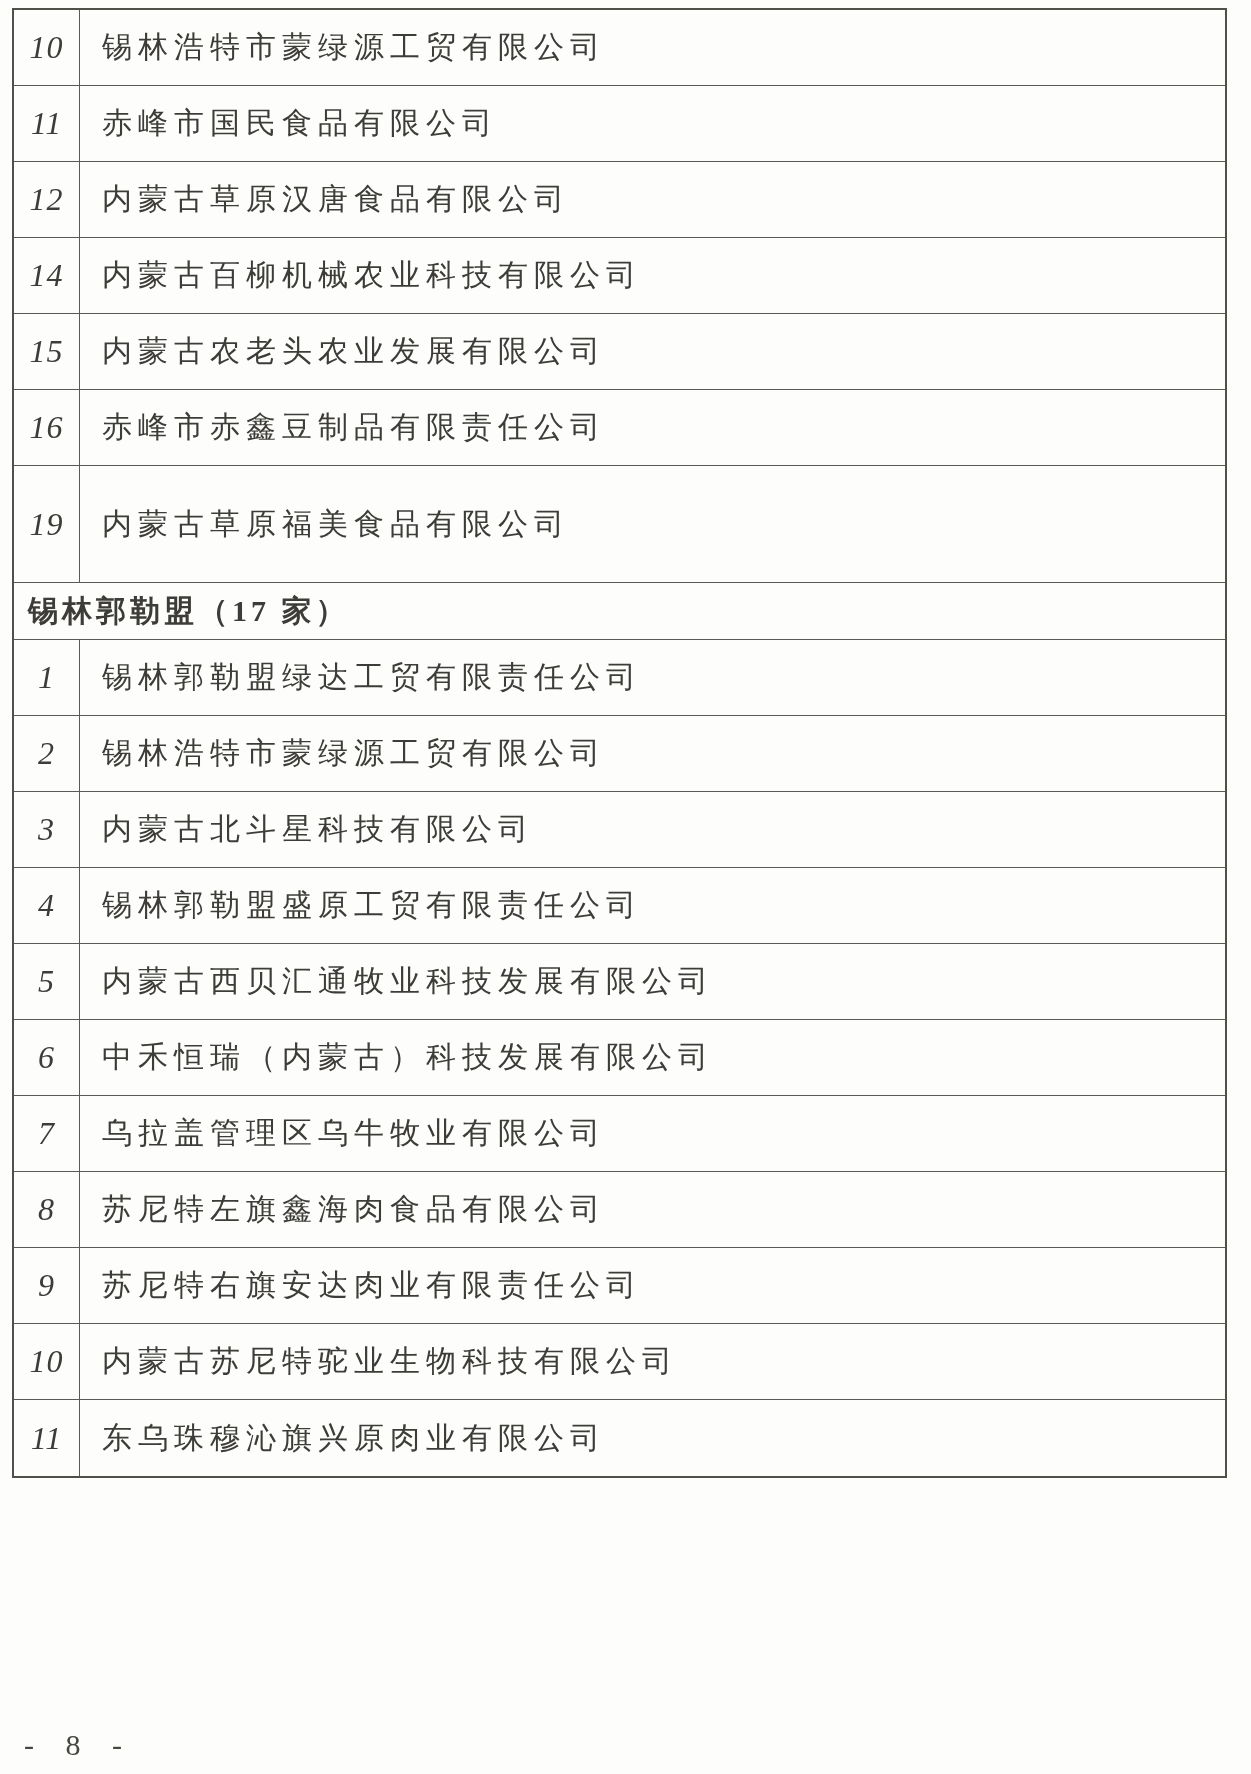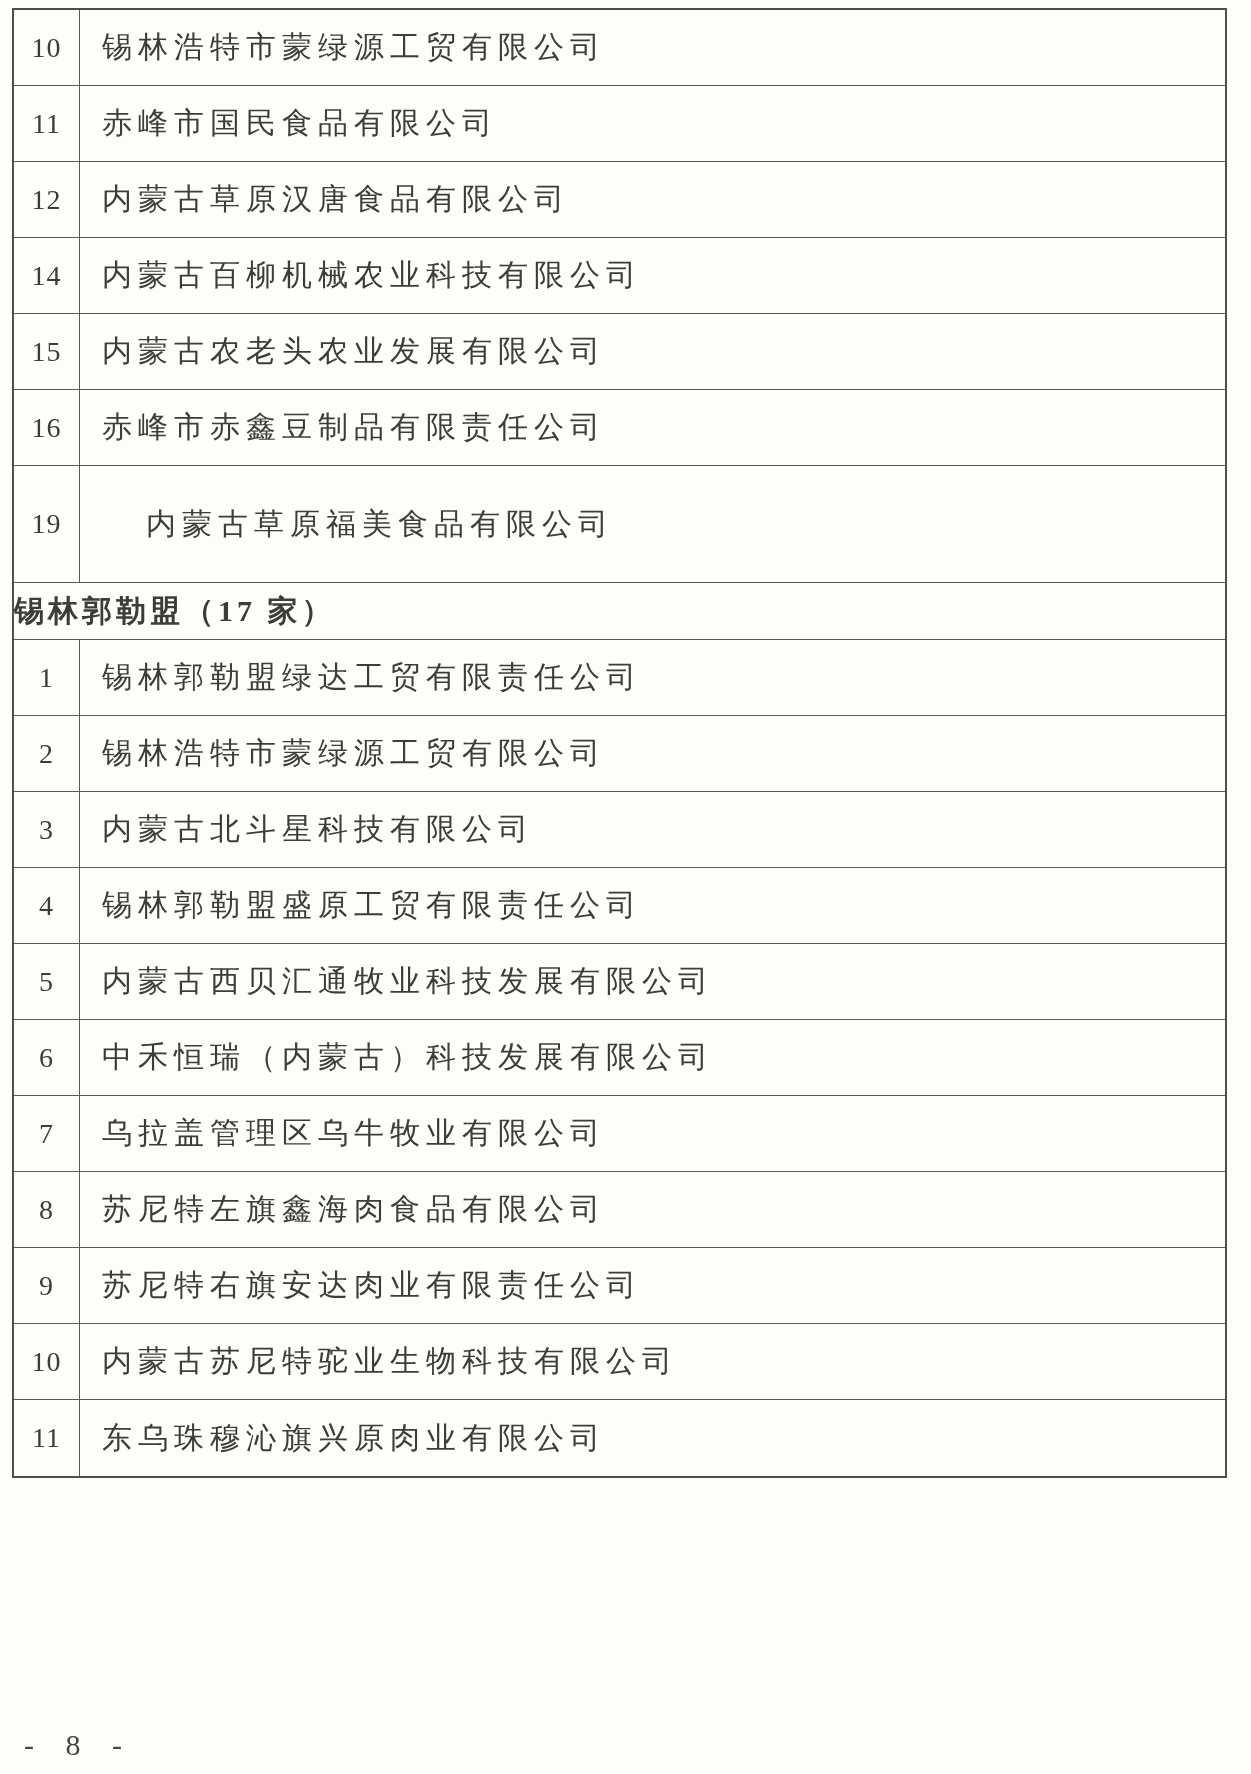--- a/index.html
+++ b/index.html
@@ -26,52 +26,52 @@
     background: #fdfdfb;
   }
   .row {
     display: flex;
     height: 76px;
     box-sizing: border-box;
     border-bottom: 1px solid #5a5953;
   }
   .row.tall {
     height: 117px;
-    gap: 44px;
   }
   .company-table > :last-child {
     border-bottom: none;
   }
   .cell-num {
     width: 66px;
     box-sizing: border-box;
     border-right: 1px solid #5a5953;
     display: flex;
     align-items: center;
     justify-content: center;
-    font-size: 28px;
+    font-size: 32px;
     letter-spacing: 1px;
+    font-style: italic;
   }
   .cell-name {
     flex: 1;
     display: flex;
     align-items: center;
     padding-left: 22px;
     font-size: 30px;
     letter-spacing: 6px;
     white-space: nowrap;
     overflow: hidden;
   }
   .section-header-row {
     display: flex;
     align-items: center;
     height: 57px;
     box-sizing: border-box;
     border-bottom: 1px solid #5a5953;
-    padding-left: 0;
+    padding-left: 14px;
     font-weight: bold;
     font-size: 30px;
     letter-spacing: 4px;
   }
   .page-number {
     position: absolute;
     left: 24px;
     top: 1728px;
     font-size: 30px;
     letter-spacing: 12px;

